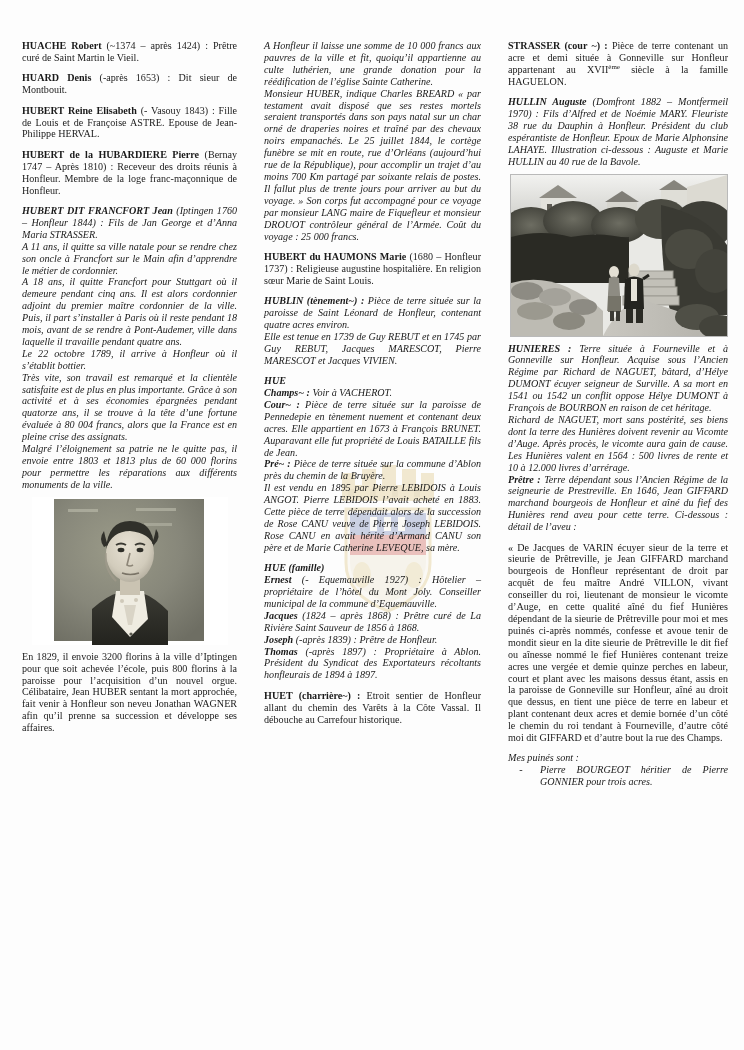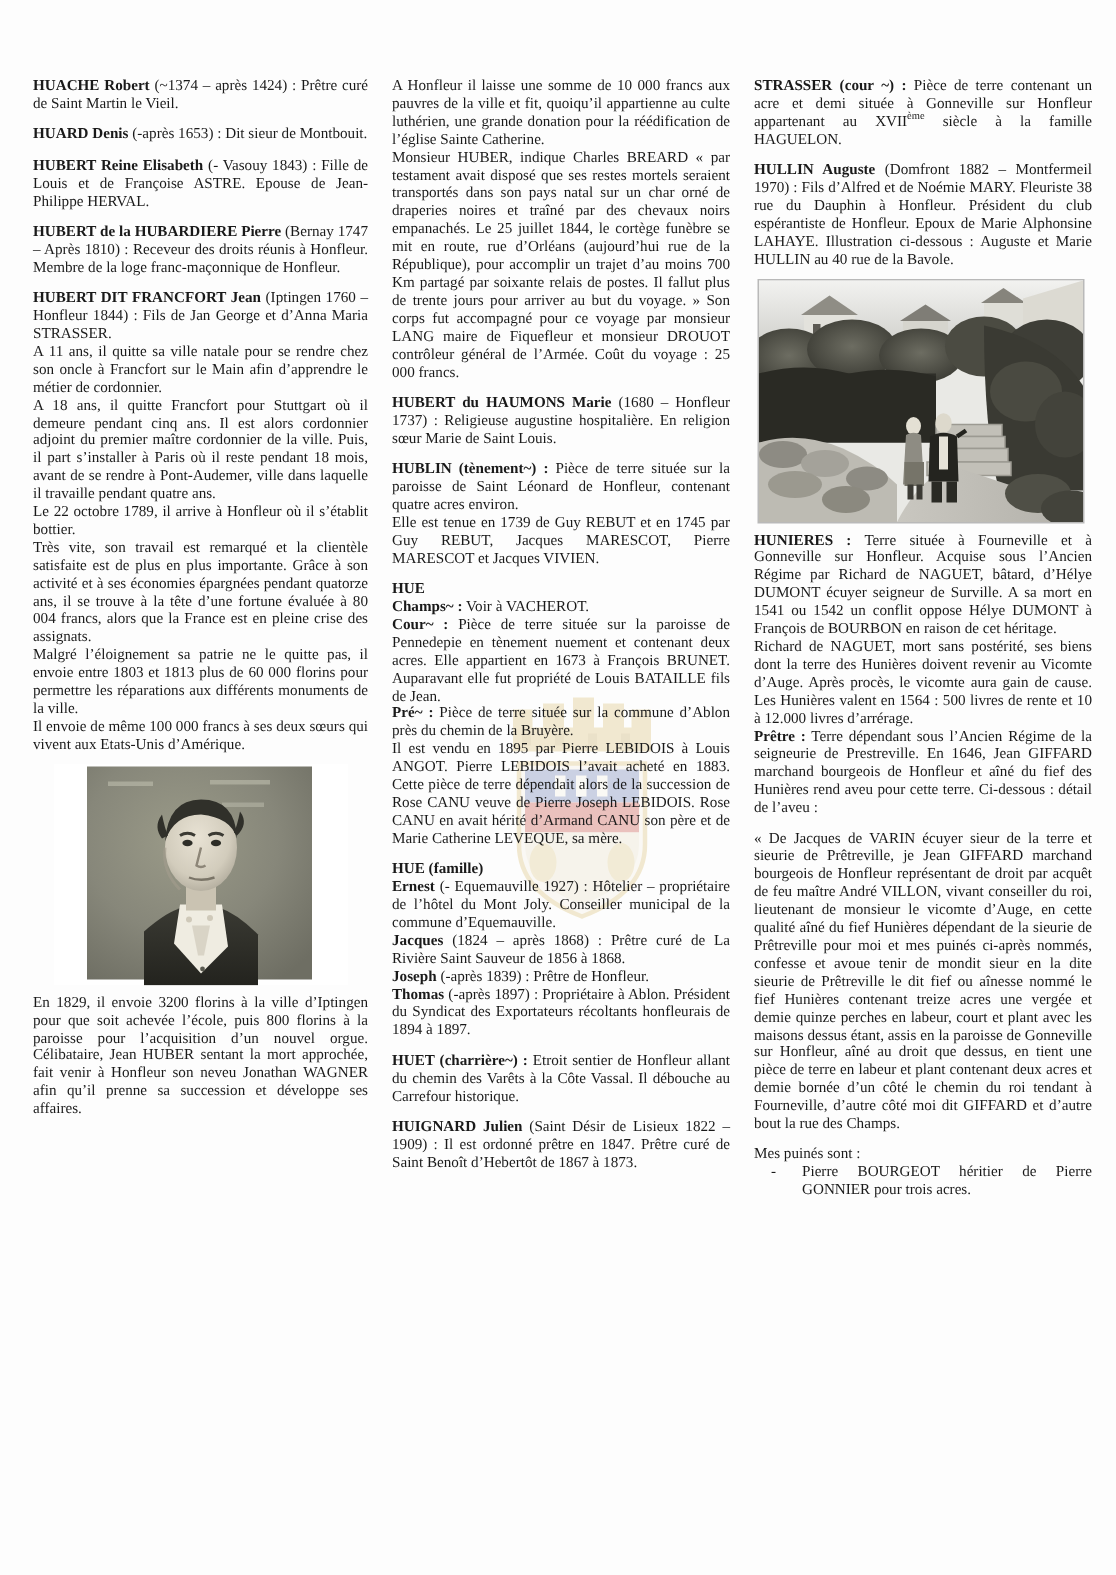--- a/index.html
+++ b/index.html
@@ -29,40 +29,40 @@
     top: 455px;
     width: 140px;
     height: 165px;
     z-index: 0;
     opacity: 0.30;
     pointer-events: none;
   }
   #columns {
     position: absolute;
     left: 22px;
-    top: 52px;
+    top: 40px;
     width: 706px;
     height: 960px;
     display: flex;
-    gap: 16px;
+    gap: 27px;
     z-index: 2;
   }
   .col {
     width: 224px;
     font-size: 10.1px;
     line-height: 11.9px;
     text-align: justify;
     text-justify: inter-word;
   }
   .col.c2 { width: 226px; }
   .col.c3 { width: 226px; }
   .entry {
     margin: 0 0 8.5px 0;
   }
-  .entry.tight { margin-bottom: 0; }
+  .entry.tight { margin-bottom: 0; font-style: italic; }
   .para {
     margin: 0;
     text-align: justify;
   }
   b.hw {
     font-weight: bold;
   }
   .sub {
     font-weight: bold;
   }
@@ -162,21 +162,20 @@
         <p class="para"><b class="hw">HUBERT de la HUBARDIERE Pierre</b> <span>(Bernay 1747 – Après 1810) :</span> <span>Receveur des droits réunis à Honfleur. Membre de la loge franc-maçonnique de Honfleur.</span></p>
       </div>
 
       <div class="entry tight">
         <p class="para"><b class="hw">HUBERT DIT FRANCFORT Jean</b> <span>(Iptingen 1760 – Honfleur 1844) :</span> <span>Fils de Jan George et d’Anna Maria STRASSER.</span></p>
         <p class="para">A 11 ans, il quitte sa ville natale pour se rendre chez son oncle à Francfort sur le Main afin d’apprendre le métier de cordonnier.</p>
         <p class="para">A 18 ans, il quitte Francfort pour Stuttgart où il demeure pendant cinq ans. Il est alors cordonnier adjoint du premier maître cordonnier de la ville. Puis, il part s’installer à Paris où il reste pendant 18 mois, avant de se rendre à Pont-Audemer, ville dans laquelle il travaille pendant quatre ans.</p>
         <p class="para">Le 22 octobre 1789, il arrive à Honfleur où il s’établit bottier.</p>
         <p class="para">Très vite, son travail est remarqué et la clientèle satisfaite est de plus en plus importante. Grâce à son activité et à ses économies épargnées pendant quatorze ans, il se trouve à la tête d’une fortune évaluée à 80 004 francs, alors que la France est en pleine crise des assignats.</p>
         <p class="para">Malgré l’éloignement sa patrie ne le quitte pas, il envoie entre 1803 et 1813 plus de 60 000 florins pour permettre les réparations aux différents monuments de la ville.</p>
-        <p class="para">Il envoie de même 100 000 francs à ses deux sœurs qui vivent aux Etats-Unis d’Amérique.</p>
       </div>
 
       <div class="figure">
         <div class="portrait-wrap">
           <svg width="196" height="148" viewBox="0 0 196 148">
             <defs>
               <radialGradient id="bgmottle" cx="42%" cy="35%" r="78%">
                 <stop offset="0%" stop-color="#9a9a88"></stop>
                 <stop offset="55%" stop-color="#87877a"></stop>
                 <stop offset="100%" stop-color="#6e6e63"></stop>
@@ -271,23 +270,20 @@
         <p class="para"><b class="sub">Joseph</b> <span>(-après 1839) :</span> <span>Prêtre de Honfleur.</span></p>
         <p class="para"><b class="sub">Thomas</b> <span>(-après 1897) :</span> <span>Propriétaire à Ablon. Président du Syndicat des Exportateurs récoltants honfleurais de 1894 à 1897.</span></p>
       </div>
 
       <div class="gap"></div>
 
       <div class="entry">
         <p class="para"><b class="hw">HUET (charrière~) :</b> <span>Etroit sentier de Honfleur allant du chemin des Varêts à la Côte Vassal. Il débouche au Carrefour historique.</span></p>
       </div>
 
-      <div class="entry">
-        <p class="para"><b class="hw">HUIGNARD Julien</b> <span>(Saint Désir de Lisieux 1822 – 1909) :</span> <span>Il est ordonné prêtre en 1847. Prêtre curé de Saint Benoît d’Hebertôt de 1867 à 1873.</span></p>
-      </div>
 
     </div>
 
     <div class="col c3">
 
       <div class="entry">
         <p class="para"><b class="hw">STRASSER (cour ~) :</b> <span>Pièce de terre contenant un acre et demi située à Gonneville sur Honfleur appartenant au XVII</span><sup>ème</sup><span> siècle à la famille HAGUELON.</span></p>
       </div>
 
       <div class="entry tight">

